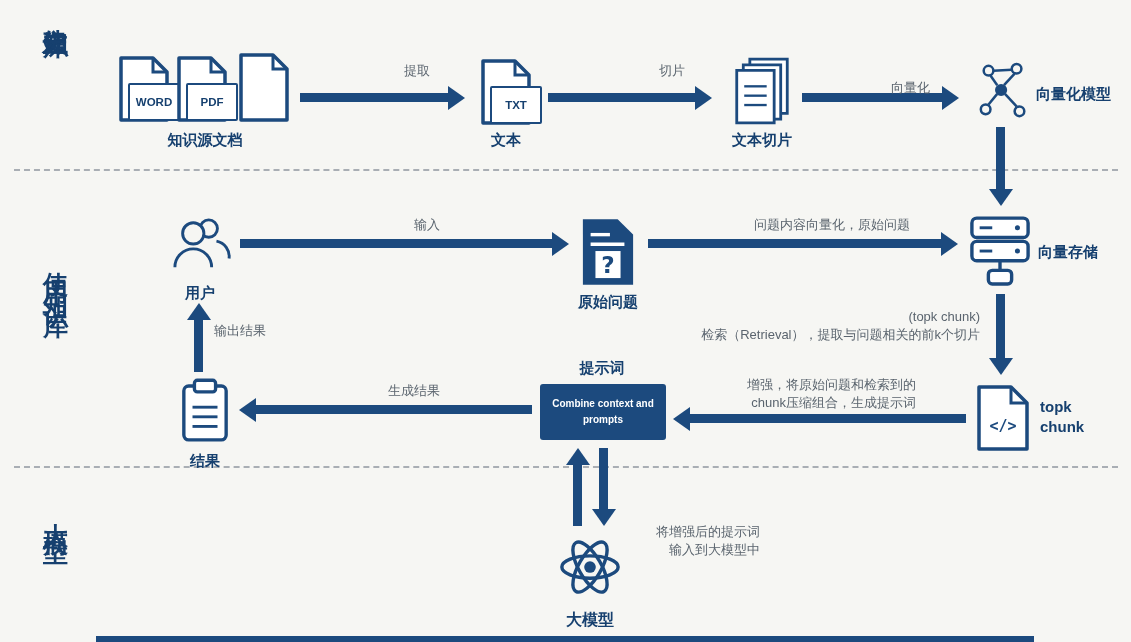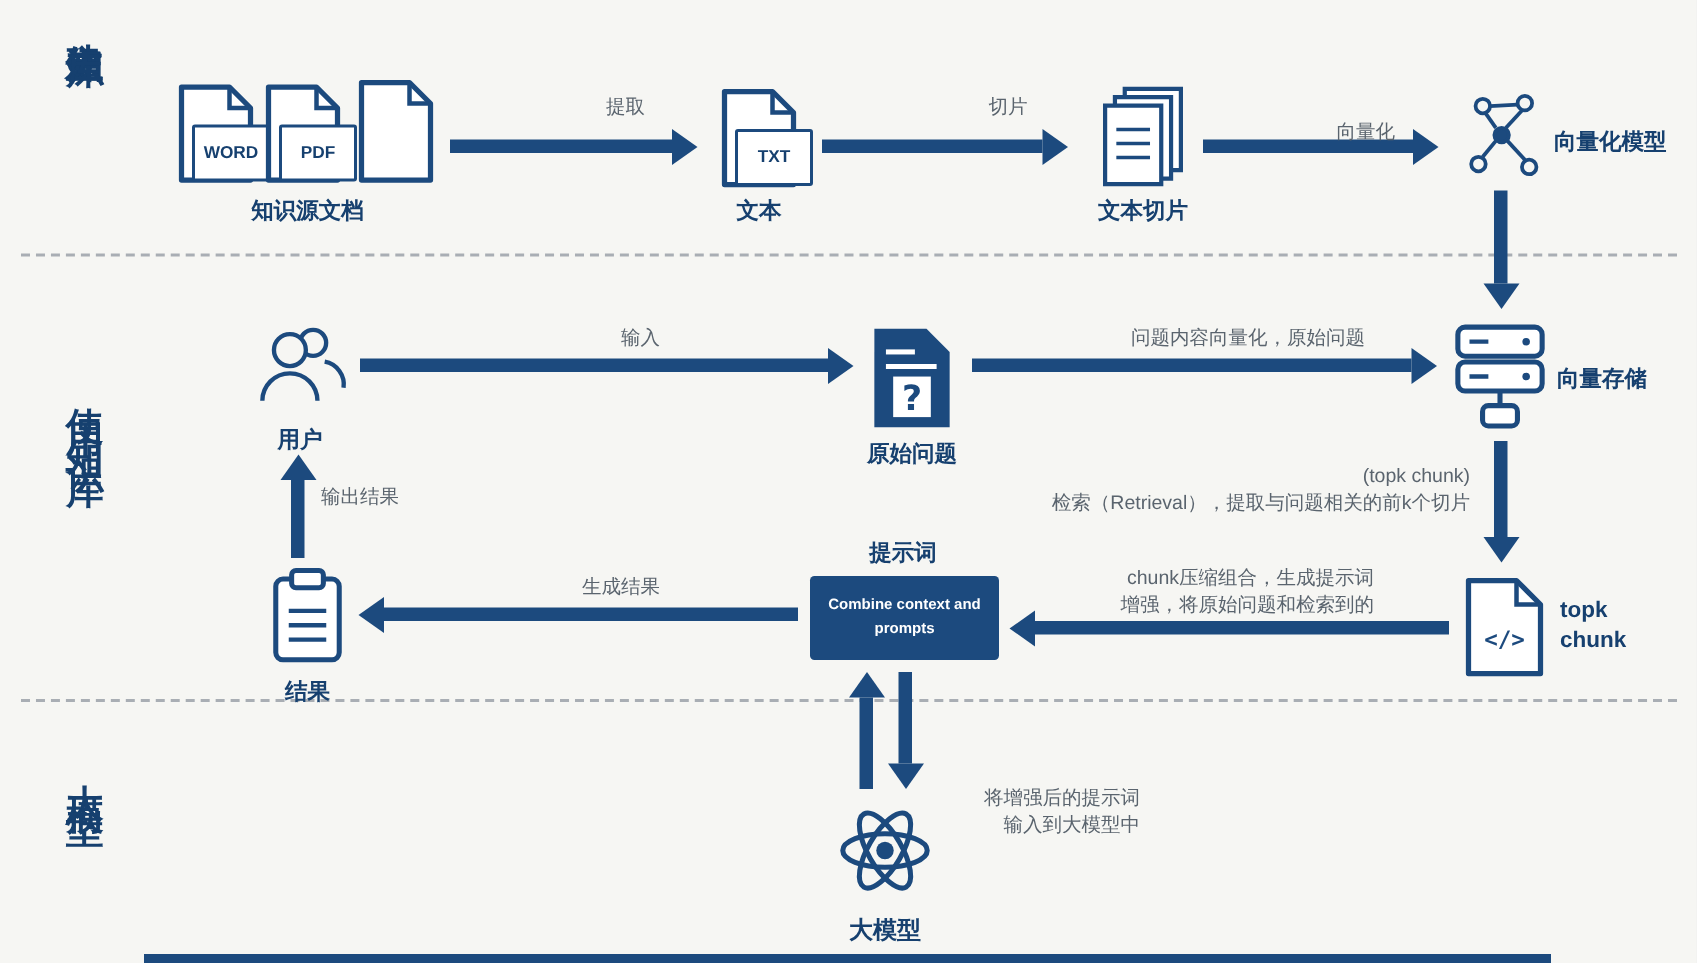--- a/index.html
+++ b/index.html
@@ -166,22 +166,22 @@
     <svg viewBox="0 0 54 68" width="54" height="68">
       <path d="M3 3 h32 l16 16 v46 h-48 z" fill="#fff" stroke="var(--navy)" stroke-width="3.5" stroke-linejoin="round"></path>
       <path d="M35 3 v16 h16" fill="none" stroke="var(--navy)" stroke-width="3"></path>
       <text x="27" y="47" text-anchor="middle" font-size="15" font-weight="bold" fill="var(--navy)" font-family="DejaVu Sans Mono, monospace">&lt;/&gt;</text>
     </svg>
   </div>
   <div class="nlabel left" style="left:1040px; top:397px; width:62px; line-height:20px;">topk chunk</div>
 
   <div class="arr arr-l" style="left:690px; top:414px; width:276px;"></div>
   <div class="elabel" style="left:698px; top:376px; width:218px;">
+    <div>增强，将原始问题和检索到的</div>
     <div>chunk压缩组合，生成提示词</div>
-    <div>增强，将原始问题和检索到的</div>
   </div>
 
   <div class="nlabel" style="left:556px; top:359px; width:92px;">提示词</div>
   <div class="combine" style="left:540px; top:384px; width:126px; height:56px;">Combine context and prompts</div>
 
   <div class="arr arr-l" style="left:256px; top:405px; width:276px;"></div>
   <div class="elabel" style="left:320px; top:382px; width:120px;">生成结果</div>
 
   <div class="icon" style="left:180px; top:378px;">
     <svg viewBox="0 0 52 70" width="50" height="68" fill="none" stroke="var(--navy)" stroke-width="3.5">

